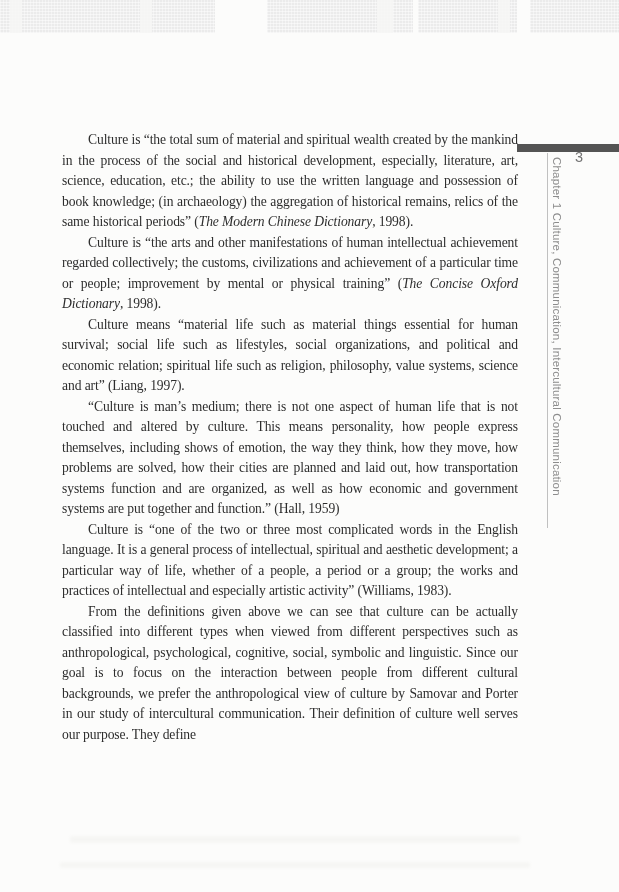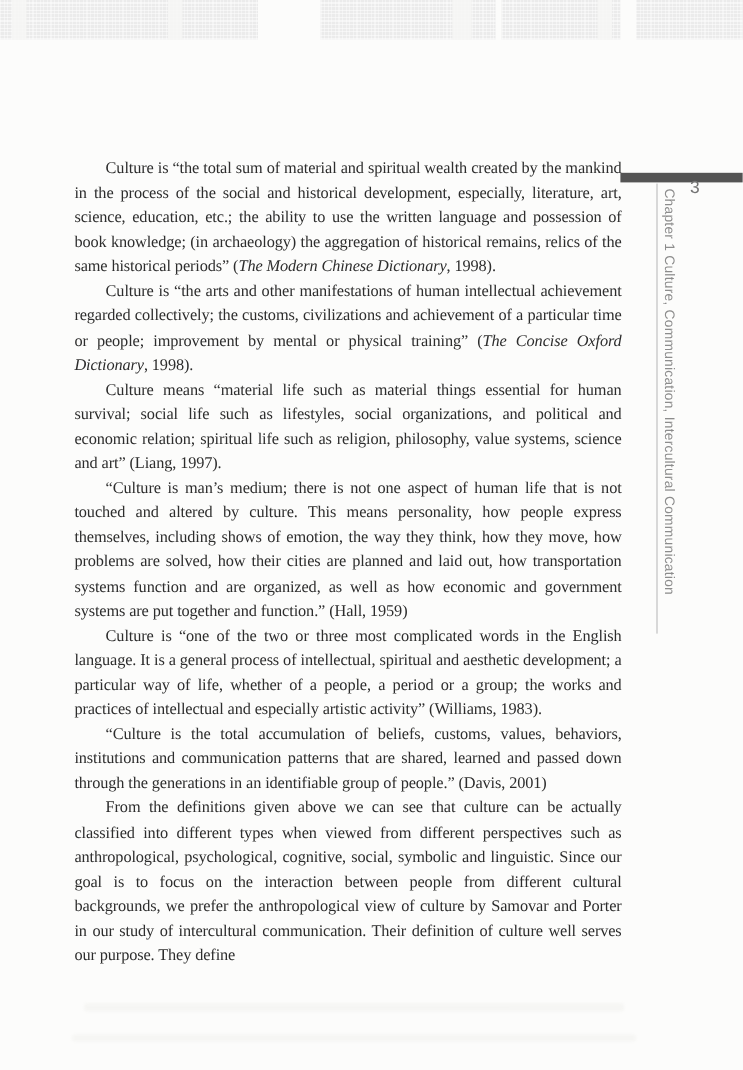--- a/index.html
+++ b/index.html
@@ -86,18 +86,17 @@
 <div class="page-number">3</div>
 <div class="sidebar-rule"></div>
 <div class="sidebar-title">Chapter 1 Culture, Communication, Intercultural Communication</div>
 
 <div class="text-block">
     <p><span>Culture is “the total sum of material and spiritual wealth created by the mankind in the process of the social and historical development, especially, literature, art, science, education, etc.; the ability to use the written language and possession of book knowledge; (in archaeology) the aggregation of historical remains, relics of the same historical periods” (</span><span class="it">The Modern Chinese Dictionary</span><span>, 1998).</span></p>
     <p><span>Culture is “the arts and other manifestations of human intellectual achievement regarded collectively; the customs, civilizations and achievement of a particular time or people; improvement by mental or physical training” (</span><span class="it">The Concise Oxford Dictionary</span><span>, 1998).</span></p>
     <p><span>Culture means “material life such as material things essential for human survival; social life such as lifestyles, social organizations, and political and economic relation; spiritual life such as religion, philosophy, value systems, science and art” (Liang, 1997).</span></p>
     <p><span>“Culture is man’s medium; there is not one aspect of human life that is not touched and altered by culture. This means personality, how people express themselves, including shows of emotion, the way they think, how they move, how problems are solved, how their cities are planned and laid out, how transportation systems function and are organized, as well as how economic and government systems are put together and function.” (Hall, 1959)</span></p>
     <p><span>Culture is “one of the two or three most complicated words in the English language. It is a general process of intellectual, spiritual and aesthetic development; a particular way of life, whether of a people, a period or a group; the works and practices of intellectual and especially artistic activity” (Williams, 1983).</span></p>
-    <p><span>“Culture is the total accumulation of beliefs, customs, values, behaviors, institutions and communication patterns that are shared, learned and passed down through the generations in an identifiable group of people.” (Davis, 2001)</span></p>
     <p><span>From the definitions given above we can see that culture can be actually classified into different types when viewed from different perspectives such as anthropological, psychological, cognitive, social, symbolic and linguistic. Since our goal is to focus on the interaction between people from different cultural backgrounds, we prefer the anthropological view of culture by Samovar and Porter in our study of intercultural communication. Their definition of culture well serves our purpose. They define</span></p>
   </div>
 
 <div class="smudge" style="left:70px; top:836px; width:450px; height:7px;"></div>
 <div class="smudge" style="left:60px; top:862px; width:470px; height:6px;"></div>
 
 </body></html>

